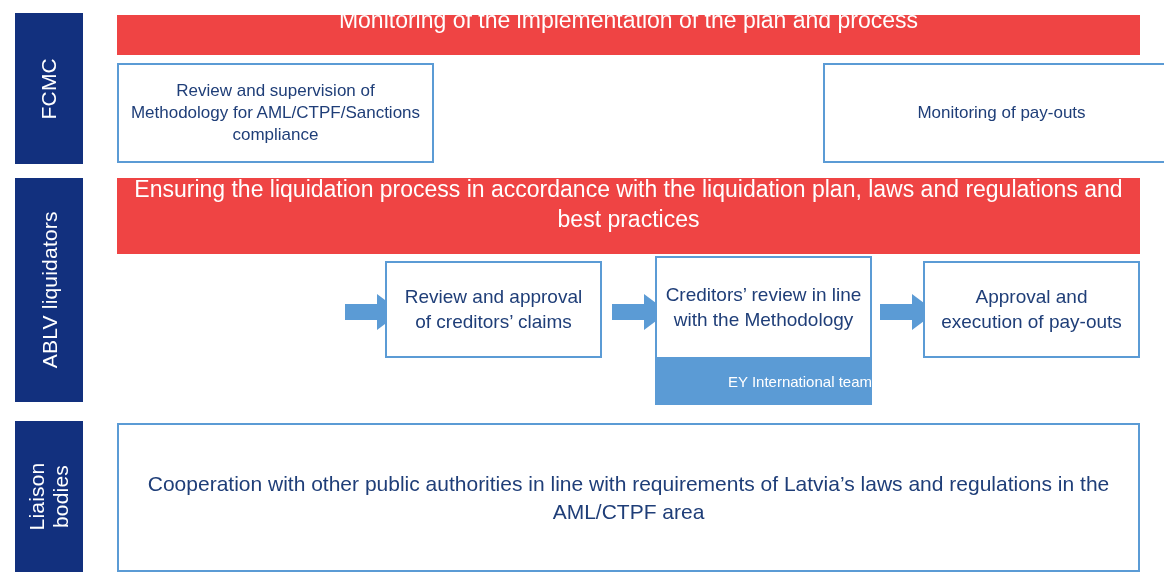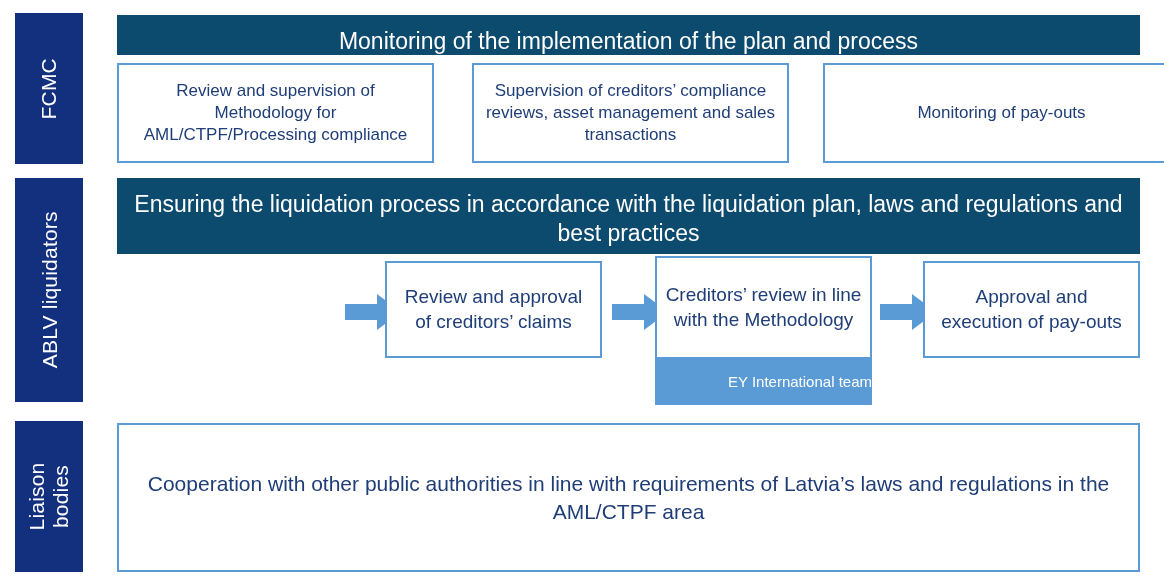--- a/index.html
+++ b/index.html
@@ -33,30 +33,30 @@
     white-space: pre;
     text-align: center;
     font-size: 21px;
     line-height: 1.12;
     letter-spacing: 0.2px;
   }
 
   
   .banner {
     position: absolute;
-    background: #0c4a6e;
+    background: #ef4444;
     color: #ffffff;
     display: flex;
-    align-items: flex-start;
+    align-items: flex-end;
     justify-content: center;
     text-align: center;
     box-sizing: border-box;
     font-size: 23px;
     line-height: 1.28;
-    padding: 12px 14px;
+    padding: 20px 14px;
   }
 
   
   .box {
     position: absolute;
     background: #ffffff;
     border: 2px solid #5B9BD5;
     color: #1F3E78;
     display: flex;
     align-items: center;
@@ -97,26 +97,23 @@
 
   <div class="side-label" style="left:15px; top:13px; width:68px; height:151px;">
     <span class="side-text">FCMC</span>
   </div>
 
   <div class="banner" style="left:117px; top:15px; width:1023px; height:40px;">
     <span>Monitoring of the implementation of the plan and process</span>
   </div>
 
   <div class="box small-text" style="left:117px; top:63px; width:317px; height:100px;">
-    <span>Review and supervision of Methodology for AML/CTPF/Processing compliance</span>
+    <span>Review and supervision of Methodology for AML/CTPF/Sanctions compliance</span>
   </div>
 
-  <div class="box small-text" style="left:472px; top:63px; width:317px; height:100px;">
-    <span>Supervision of creditors’ compliance reviews, asset management and sales transactions</span>
-  </div>
 
   <div class="box small-text" style="left:823px; top:63px; width:357px; height:100px;">
     <span>Monitoring of pay-outs</span>
   </div>
 
   <div class="side-label" style="left:15px; top:178px; width:68px; height:224px;">
     <span class="side-text">ABLV liquidators</span>
   </div>
 
   <div class="banner" style="left:117px; top:178px; width:1023px; height:76px;">

